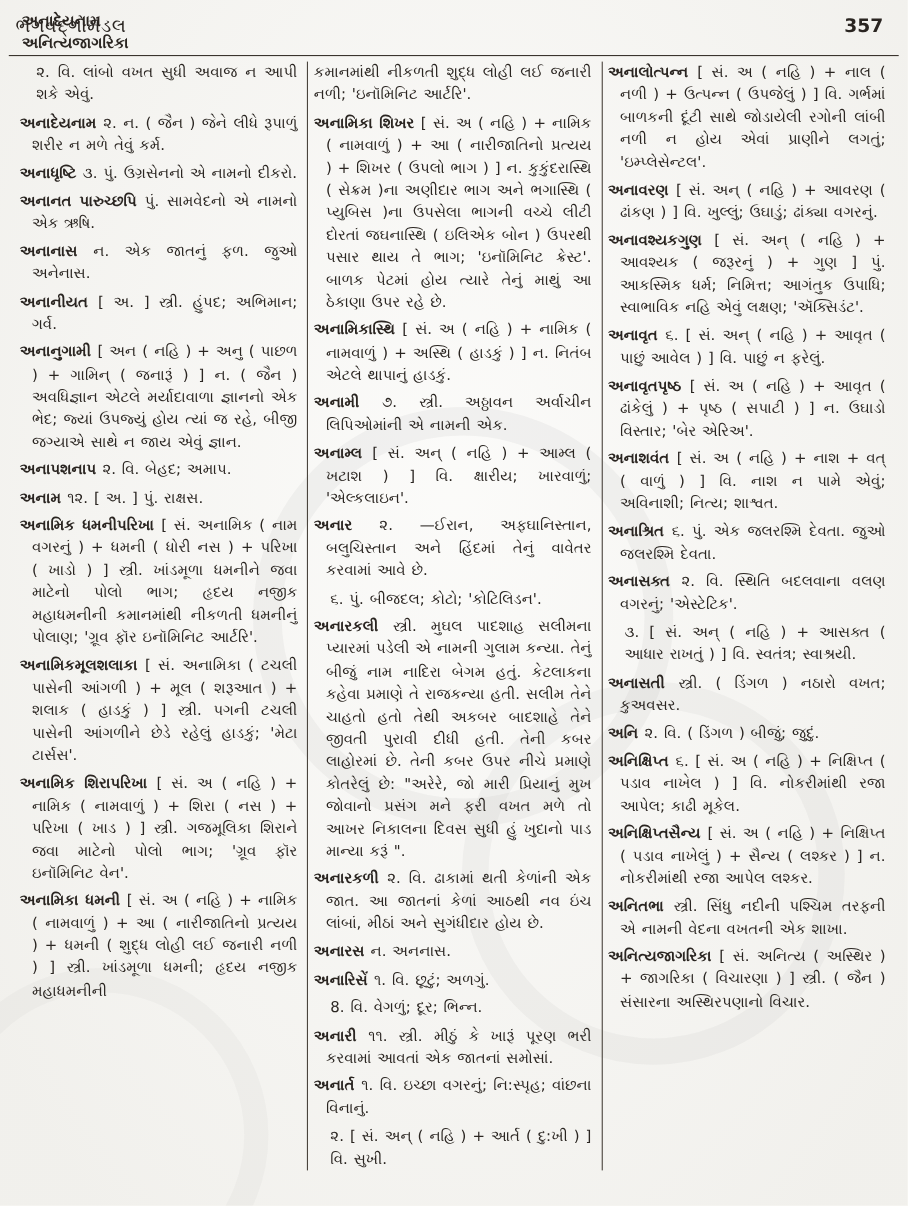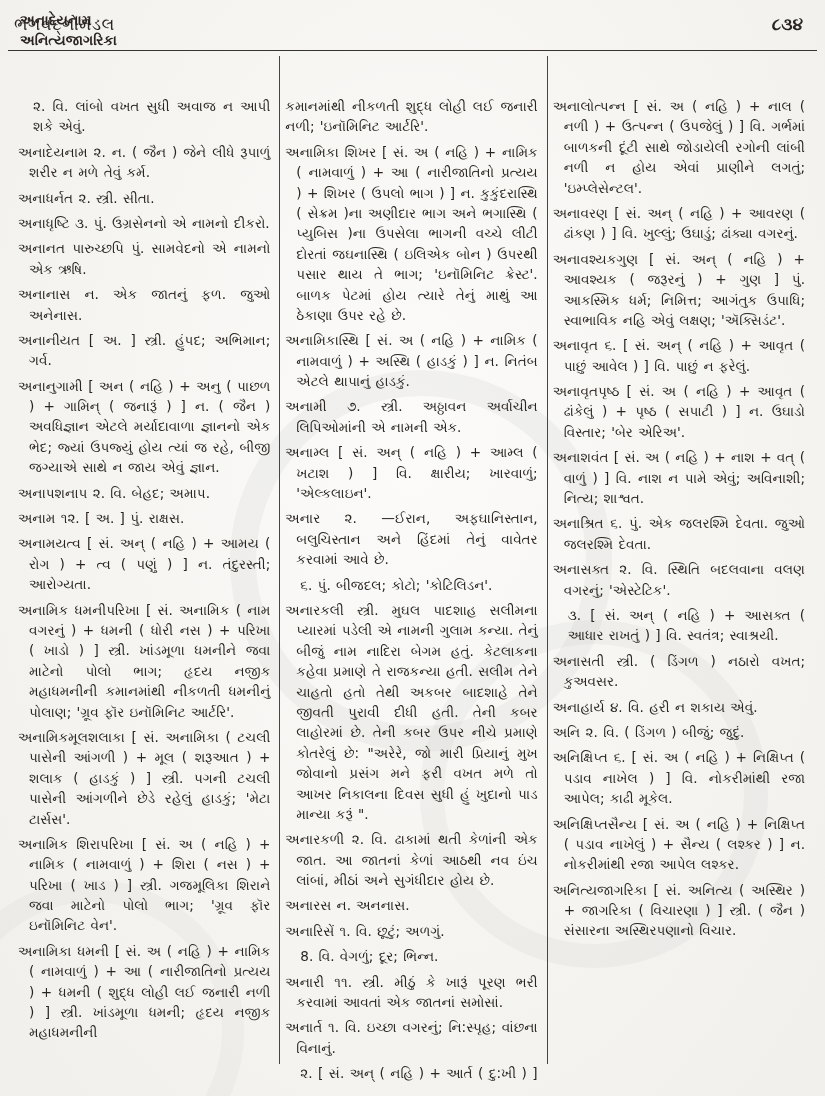--- a/index.html
+++ b/index.html
@@ -39,65 +39,62 @@
     border-top:1.6px solid #3a342e;
   }
 
   .columns{
     position:absolute;left:14px;right:12px;top:56px;bottom:10px;
     display:flex;
   }
   .col{
     flex:1 1 0;overflow:hidden;padding:0 8px 0 4px;
     text-align:justify;
-    margin-top:40px;
   }
   .col-divider{
     width:0;border-left:1.4px solid #4a443d;margin:0 1px;height:1008px;
   }
   .col p{
     margin:0 0 5px 0;font-size:13.6px;line-height:1.5;
     word-spacing:1px;
   }
   .entry{padding-left:11px;text-indent:-11px;}
   .subsense{padding-left:15px;text-indent:0;}
   .contpara{padding-left:0;text-indent:0;}
-  .headword{font-weight:normal;}
+  .headword{font-weight:bold;}
 </style>
 </head>
 <body>
 
 <div class="paper"></div>
 <div class="wm wm1"></div>
 <div class="wm wm2"></div>
 <div class="wm wm3"></div>
 
 <div class="header">
   <div class="running-head">
     <div>અનાદેયનામ</div>
     <div>અનિત્યજાગરિકા</div>
   </div>
   <div class="book-title">ભગવદ્ગોમંડલ</div>
-  <div class="page-number">૮૩૪</div>
+  <div class="page-number">357</div>
 </div>
 <div class="header-rule"></div>
 
 <div class="columns">
   <div class="col" id="col-0">
       <p class="subsense">૨. વિ. લાંબો વખત સુધી અવાજ ન આપી શકે એવું.</p>
       <p class="entry"><span class="headword">અનાદેયનામ </span>૨. ન. ( જૈન ) જેને લીધે રૂપાળું શરીર ન મળે તેવું કર્મ.</p>
-      <p class="entry"><span class="headword">અનાધર્નત </span>૨. સ્ત્રી. સીતા.</p>
       <p class="entry"><span class="headword">અનાધૃષ્ટિ </span>૩. પું. ઉગ્રસેનનો એ નામનો દીકરો.</p>
       <p class="entry"><span class="headword">અનાનત પારુચ્છપિ </span>પું. સામવેદનો એ નામનો એક ઋષિ.</p>
       <p class="entry"><span class="headword">અનાનાસ </span>ન. એક જાતનું ફળ. જુઓ અનેનાસ.</p>
       <p class="entry"><span class="headword">અનાનીયત </span>[ અ. ] સ્ત્રી. હુંપદ; અભિમાન; ગર્વ.</p>
       <p class="entry"><span class="headword">અનાનુગામી </span>[ અન ( નહિ ) + અનુ ( પાછળ ) + ગામિન્ ( જનારૂં ) ] ન. ( જૈન ) અવધિજ્ઞાન એટલે મર્યાદાવાળા જ્ઞાનનો એક ભેદ; જ્યાં ઉપજ્યું હોય ત્યાં જ રહે, બીજી જગ્યાએ સાથે ન જાય એવું જ્ઞાન.</p>
       <p class="entry"><span class="headword">અનાપશનાપ </span>૨. વિ. બેહદ; અમાપ.</p>
       <p class="entry"><span class="headword">અનામ </span>૧૨. [ અ. ] પું. રાક્ષસ.</p>
-      <p class="entry"><span class="headword">અનામયત્વ </span>[ સં. અન્ ( નહિ ) + આમય ( રોગ ) + ત્વ ( પણું ) ] ન. તંદુરસ્તી; આરોગ્યતા.</p>
       <p class="entry"><span class="headword">અનામિક ધમનીપરિખા </span>[ સં. અનામિક ( નામ વગરનું ) + ધમની ( ધોરી નસ ) + પરિખા ( ખાડો ) ] સ્ત્રી. ખાંડમૂળા ધમનીને જવા માટેનો પોલો ભાગ; હૃદય નજીક મહાધમનીની કમાનમાંથી નીકળતી ધમનીનું પોલાણ; 'ગ્રૂવ ફૉર ઇનૉમિનિટ આર્ટરિ'.</p>
       <p class="entry"><span class="headword">અનામિકમૂલશલાકા </span>[ સં. અનામિકા ( ટચલી પાસેની આંગળી ) + મૂલ ( શરૂઆત ) + શલાક ( હાડકું ) ] સ્ત્રી. પગની ટચલી પાસેની આંગળીને છેડે રહેલું હાડકું; 'મેટા ટાર્સસ'.</p>
       <p class="entry"><span class="headword">અનામિક શિરાપરિખા </span>[ સં. અ ( નહિ ) + નામિક ( નામવાળું ) + શિરા ( નસ ) + પરિખા ( ખાડ ) ] સ્ત્રી. ગજમૂલિકા શિરાને જવા માટેનો પોલો ભાગ; 'ગ્રૂવ ફૉર ઇનૉમિનિટ વેન'.</p>
       <p class="entry"><span class="headword">અનામિકા ધમની </span>[ સં. અ ( નહિ ) + નામિક ( નામવાળું ) + આ ( નારીજાતિનો પ્રત્યય ) + ધમની ( શુદ્ધ લોહી લઈ જનારી નળી ) ] સ્ત્રી. ખાંડમૂળા ધમની; હૃદય નજીક મહાધમનીની</p>
     </div>
   <div class="col-divider"></div>
   <div class="col" id="col-1">
       <p class="contpara">કમાનમાંથી નીકળતી શુદ્ધ લોહી લઈ જનારી નળી; 'ઇનૉમિનિટ આર્ટરિ'.</p>
       <p class="entry"><span class="headword">અનામિકા શિખર </span>[ સં. અ ( નહિ ) + નામિક ( નામવાળું ) + આ ( નારીજાતિનો પ્રત્યય ) + શિખર ( ઉપલો ભાગ ) ] ન. કુકુંદરાસ્થિ ( સેક્રમ )ના અણીદાર ભાગ અને ભગાસ્થિ ( પ્યુબિસ )ના ઉપસેલા ભાગની વચ્ચે લીટી દોરતાં જઘનાસ્થિ ( ઇલિએક બોન ) ઉપરથી પસાર થાય તે ભાગ; 'ઇનૉમિનિટ ક્રેસ્ટ'. બાળક પેટમાં હોય ત્યારે તેનું માથું આ ઠેકાણા ઉપર રહે છે.</p>
       <p class="entry"><span class="headword">અનામિકાસ્થિ </span>[ સં. અ ( નહિ ) + નામિક ( નામવાળું ) + અસ્થિ ( હાડકું ) ] ન. નિતંબ એટલે થાપાનું હાડકું.</p>
@@ -119,19 +116,19 @@
       <p class="entry"><span class="headword">અનાલોત્પન્ન </span>[ સં. અ ( નહિ ) + નાલ ( નળી ) + ઉત્પન્ન ( ઉપજેલું ) ] વિ. ગર્ભમાં બાળકની દૂંટી સાથે જોડાયેલી રગોની લાંબી નળી ન હોય એવાં પ્રાણીને લગતું; 'ઇમ્પ્લેસેન્ટલ'.</p>
       <p class="entry"><span class="headword">અનાવરણ </span>[ સં. અન્ ( નહિ ) + આવરણ ( ઢાંકણ ) ] વિ. ખુલ્લું; ઉઘાડું; ઢાંક્યા વગરનું.</p>
       <p class="entry"><span class="headword">અનાવશ્યકગુણ </span>[ સં. અન્ ( નહિ ) + આવશ્યક ( જરૂરનું ) + ગુણ ] પું. આકસ્મિક ધર્મ; નિમિત્ત; આગંતુક ઉપાધિ; સ્વાભાવિક નહિ એવું લક્ષણ; 'ઍક્સિડંટ'.</p>
       <p class="entry"><span class="headword">અનાવૃત </span>૬. [ સં. અન્ ( નહિ ) + આવૃત ( પાછું આવેલ ) ] વિ. પાછું ન ફરેલું.</p>
       <p class="entry"><span class="headword">અનાવૃતપૃષ્ઠ </span>[ સં. અ ( નહિ ) + આવૃત ( ઢાંકેલું ) + પૃષ્ઠ ( સપાટી ) ] ન. ઉઘાડો વિસ્તાર; 'બેર એરિઅ'.</p>
       <p class="entry"><span class="headword">અનાશવંત </span>[ સં. અ ( નહિ ) + નાશ + વત્ ( વાળું ) ] વિ. નાશ ન પામે એવું; અવિનાશી; નિત્ય; શાશ્વત.</p>
       <p class="entry"><span class="headword">અનાશ્રિત </span>૬. પું. એક જલરશ્મિ દેવતા. જુઓ જલરશ્મિ દેવતા.</p>
       <p class="entry"><span class="headword">અનાસક્ત </span>૨. વિ. સ્થિતિ બદલવાના વલણ વગરનું; 'એસ્ટેટિક'.</p>
       <p class="subsense">૩. [ સં. અન્ ( નહિ ) + આસક્ત ( આધાર રાખતું ) ] વિ. સ્વતંત્ર; સ્વાશ્રયી.</p>
       <p class="entry"><span class="headword">અનાસતી </span>સ્ત્રી. ( ડિંગળ ) નઠારો વખત; કુઅવસર.</p>
-      <p class="entry"><span class="headword">અનાહાર્ય </span>૪. વિ. હરી ન શકાય એવું.</p>
       <p class="entry"><span class="headword">અનિ </span>૨. વિ. ( ડિંગળ ) બીજું; જુદું.</p>
       <p class="entry"><span class="headword">અનિક્ષિપ્ત </span>૬. [ સં. અ ( નહિ ) + નિક્ષિપ્ત ( પડાવ નાખેલ ) ] વિ. નોકરીમાંથી રજા આપેલ; કાઢી મૂકેલ.</p>
       <p class="entry"><span class="headword">અનિક્ષિપ્તસૈન્ય </span>[ સં. અ ( નહિ ) + નિક્ષિપ્ત ( પડાવ નાખેલું ) + સૈન્ય ( લશ્કર ) ] ન. નોકરીમાંથી રજા આપેલ લશ્કર.</p>
+      <p class="entry"><span class="headword">અનિતભા </span>સ્ત્રી. સિંધુ નદીની પશ્ચિમ તરફની એ નામની વેદના વખતની એક શાખા.</p>
       <p class="entry"><span class="headword">અનિત્યજાગરિકા </span>[ સં. અનિત્ય ( અસ્થિર ) + જાગરિકા ( વિચારણા ) ] સ્ત્રી. ( જૈન ) સંસારના અસ્થિરપણાનો વિચાર.</p>
     </div>
 </div>
 
 </body></html>

